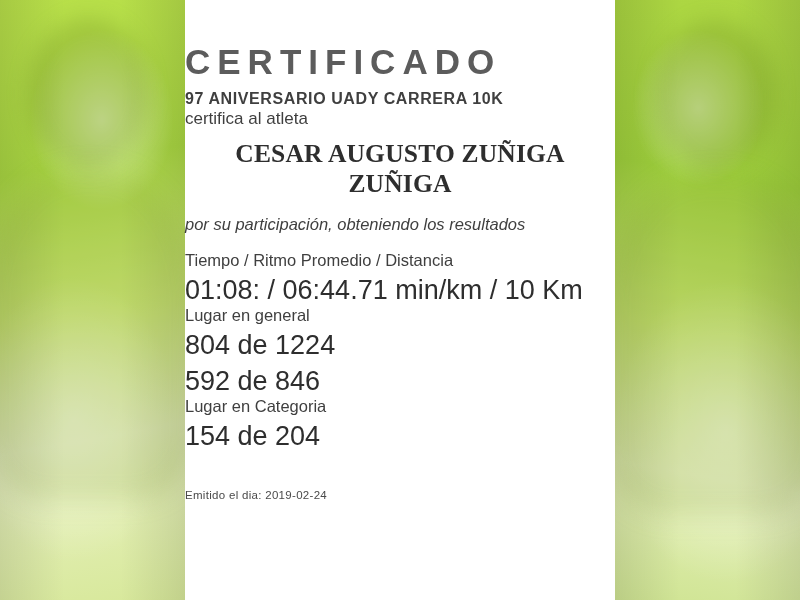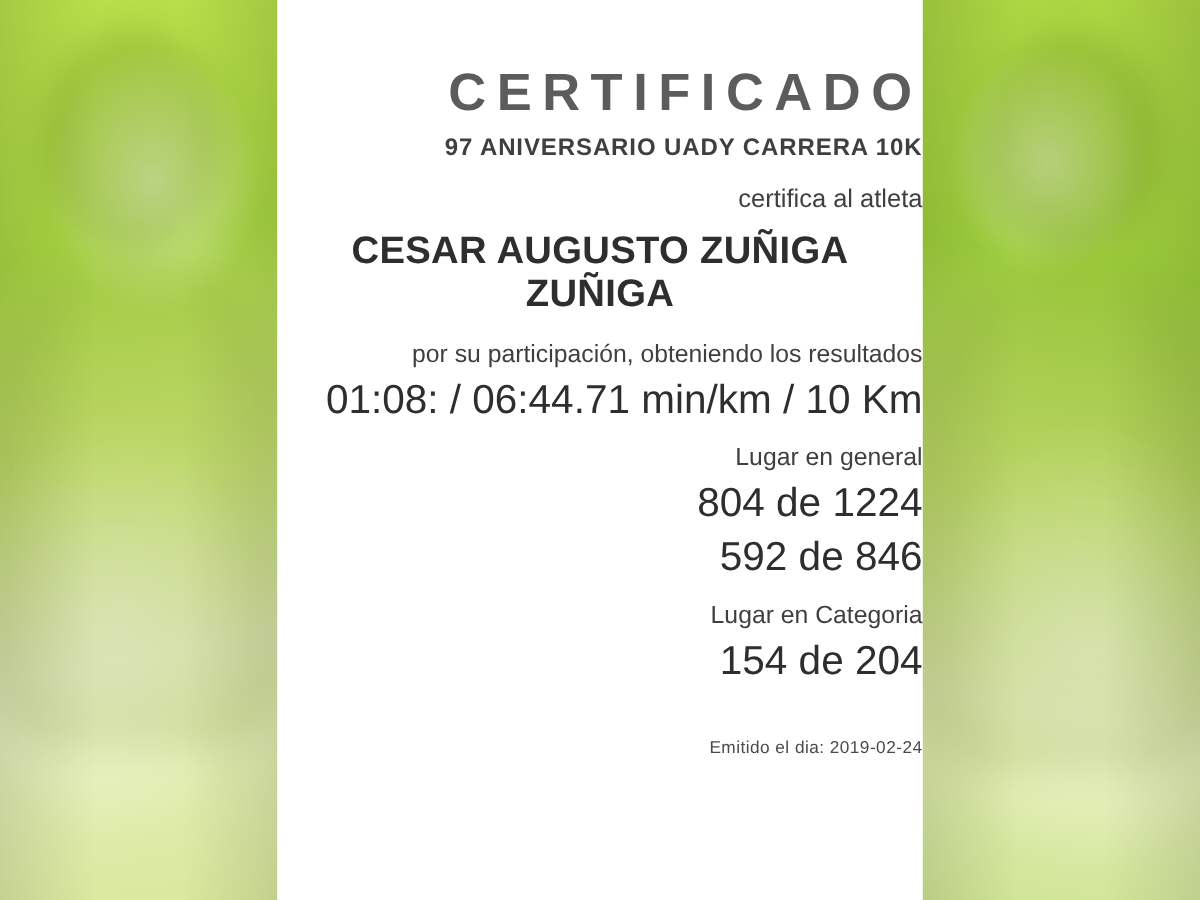--- a/index.html
+++ b/index.html
@@ -71,71 +71,73 @@
     position: absolute;
     left: 185px;
     top: 0;
     width: 430px;
     height: 600px;
     background: #ffffff;
     text-align: center;
     color: #3a3a3a;
     display: flex;
     flex-direction: column;
-    align-items: flex-end;
+    align-items: flex-start;
   }
 
   .title {
     margin-top: 44px;
     font-size: 35px;
     font-weight: bold;
     letter-spacing: 7px;
     color: #5c5c5c;
     line-height: 1;
   }
   .subtitle {
     margin-top: 11px;
     font-size: 16px;
     font-weight: bold;
     letter-spacing: 0.6px;
     color: #3f3f3f;
   }
   .line-regular {
-    margin-top: 15px;
+    margin-top: 1px;
     font-size: 17px;
     color: #3f3f3f;
   }
   .athlete {
     margin-top: 10px;
     font-size: 25.5px;
     font-weight: bold;
     color: #2e2e2e;
     letter-spacing: 0.2px;
+    font-family: Liberation Serif, serif;
   }
   .participation {
     margin-top: 16px;
     font-size: 16.5px;
     color: #3f3f3f;
+    font-style: italic;
   }
   .category {
     margin-top: 17px;
     font-size: 16.5px;
     color: #3f3f3f;
   }
   .metric-label {
     margin-top: 17px;
     font-size: 16.5px;
     color: #3f3f3f;
   }
   .metric-value {
     margin-top: 5px;
     font-size: 27px;
     color: #2e2e2e;
   }
-  .metric-label.tight { margin-top: 14px; }
+  .metric-label.tight { margin-top: 0; }
   .issued {
     margin-top: 37px;
     font-size: 11.5px;
     color: #4a4a4a;
     letter-spacing: 0.3px;
   }
 </style>
 </head>
 <body>
 
@@ -154,20 +156,21 @@
   </div>
 
   <div class="content">
 
     <div class="title">CERTIFICADO</div>
     <div class="subtitle">97 ANIVERSARIO UADY CARRERA 10K</div>
     <div class="line-regular">certifica al atleta</div>
     <div class="athlete">CESAR AUGUSTO ZUÑIGA ZUÑIGA</div>
     <div class="participation">por su participación, obteniendo los resultados</div>
 
+    <div class="metric-label">Tiempo / Ritmo Promedio / Distancia</div>
     <div class="metric-value">01:08: / 06:44.71 min/km / 10 Km</div>
 
     <div class="metric-label tight">Lugar en general</div>
     <div class="metric-value">804 de 1224</div>
 
     <div class="metric-value">592 de 846</div>
 
     <div class="metric-label tight">Lugar en Categoria</div>
     <div class="metric-value">154 de 204</div>
 

